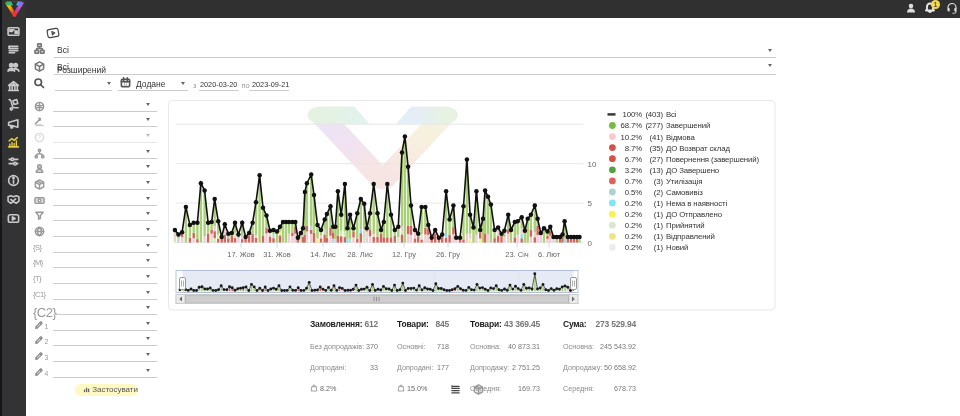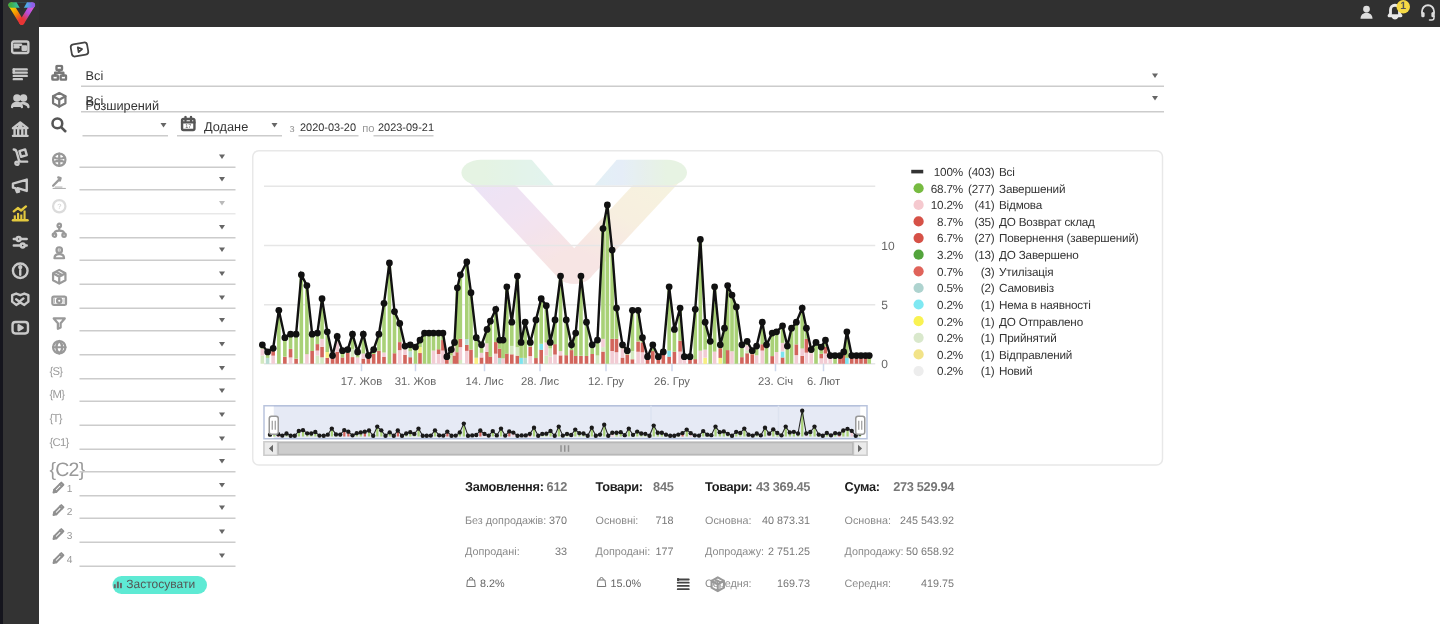--- a/index.html
+++ b/index.html
@@ -248,21 +248,21 @@
 <div style="position:absolute;left:44.5px;top:354.1px;font-size:6.8px;color:#999">3</div>
 <div class="fline" style="left:53px;top:361.1px;width:104px;"></div>
 <div class="arr" style="left:146px;top:353.1px;"></div>
 <svg style="position:absolute;left:34px;top:366.75px" width="10" height="10" viewBox="0 0 24 24" fill="none" stroke="#909090" stroke-width="3.12" stroke-linecap="round" stroke-linejoin="round">
     <path d="M4 20l1.2-4.5L16.5 4.2l3.3 3.3L8.5 18.8z"></path>
     <path d="M14.2 6.5l3.3 3.3M5.2 15.5l3.3 3.3"></path>
   </svg>
 <div style="position:absolute;left:44.5px;top:369.8px;font-size:6.8px;color:#999">4</div>
 <div class="fline" style="left:53px;top:376.8px;width:104px;"></div>
 <div class="arr" style="left:146px;top:368.8px;"></div>
-<div style="position:absolute;left:75px;top:383.5px;width:63px;height:12.5px;background:#5eead4;border-radius:7px;font-size:8px;color:#555;text-align:left;line-height:12.5px"><svg width="7" height="7" viewBox="0 0 24 24" style="vertical-align:-1px" fill="#666">
+<div style="position:absolute;left:75px;top:383.5px;width:63px;height:12.5px;background:#fef9c3;border-radius:7px;font-size:8px;color:#555;text-align:right;line-height:12.5px"><svg width="7" height="7" viewBox="0 0 24 24" style="vertical-align:-1px" fill="#666">
       <rect x="3" y="12" width="4.5" height="9"></rect>
       <rect x="10" y="6" width="4.5" height="15"></rect>
       <rect x="17" y="9" width="4.5" height="12"></rect>
     </svg> Застосувати</div>
 <div style="position:absolute;left:168px;top:100px"><svg id="chart" viewBox="168 100 608 211" width="608" height="211">
 <defs>
 <linearGradient id="lgL" x1="0" y1="0" x2="0.55" y2="1">
  <stop offset="0" stop-color="#f8e000"></stop>
           <stop offset="0.55" stop-color="#f59300"></stop>
           <stop offset="1" stop-color="#e83535"></stop>
@@ -1128,20 +1128,20 @@
 <div class="statcol" style="left:470px;width:70px">
     <div class="srow" style="margin-top:0;height:10px"><span class="sh">Товари:</span><span class="sv sh">43 369.45</span></div>
     <div class="srow">Основна:<span class="sv">40 873.31</span></div>
     <div class="srow">Допродажу:<span class="sv">2 751.25</span></div>
     <div class="srow">Середня:<span class="sv">169.73</span></div>
   </div>
 <div class="statcol" style="left:563px;width:73px">
     <div class="srow" style="margin-top:0;height:10px"><span class="sh">Сума:</span><span class="sv sh">273 529.94</span></div>
     <div class="srow">Основна:<span class="sv">245 543.92</span></div>
     <div class="srow">Допродажу:<span class="sv">50 658.92</span></div>
-    <div class="srow">Середня:<span class="sv">419.75</span></div>
+    <div class="srow">Середня:<span class="sv">678.73</span></div>
   </div>
 <svg style="position:absolute;left:450px;top:384px" width="11" height="11" viewBox="0 0 24 24" fill="none" stroke="#444" stroke-width="2.73" stroke-linecap="round" stroke-linejoin="round">
     <path d="M7 5h13M4 9.7h16M4 14.4h16M4 19.1h16"></path>
     <rect x="3" y="3" width="3.2" height="4.4" fill="#444" stroke="none"></rect>
   </svg>
 <svg style="position:absolute;left:473px;top:384px" width="11" height="11" viewBox="0 0 24 24" fill="none" stroke="#999" stroke-width="3.05" stroke-linecap="round" stroke-linejoin="round">
     <path d="M12 2 L21 7 L21 17 L12 22 L3 17 L3 7 Z M3 7l9 5 9-5M12 12v10M7.5 4.7l9 5"></path>
   </svg>
 </body></html>

